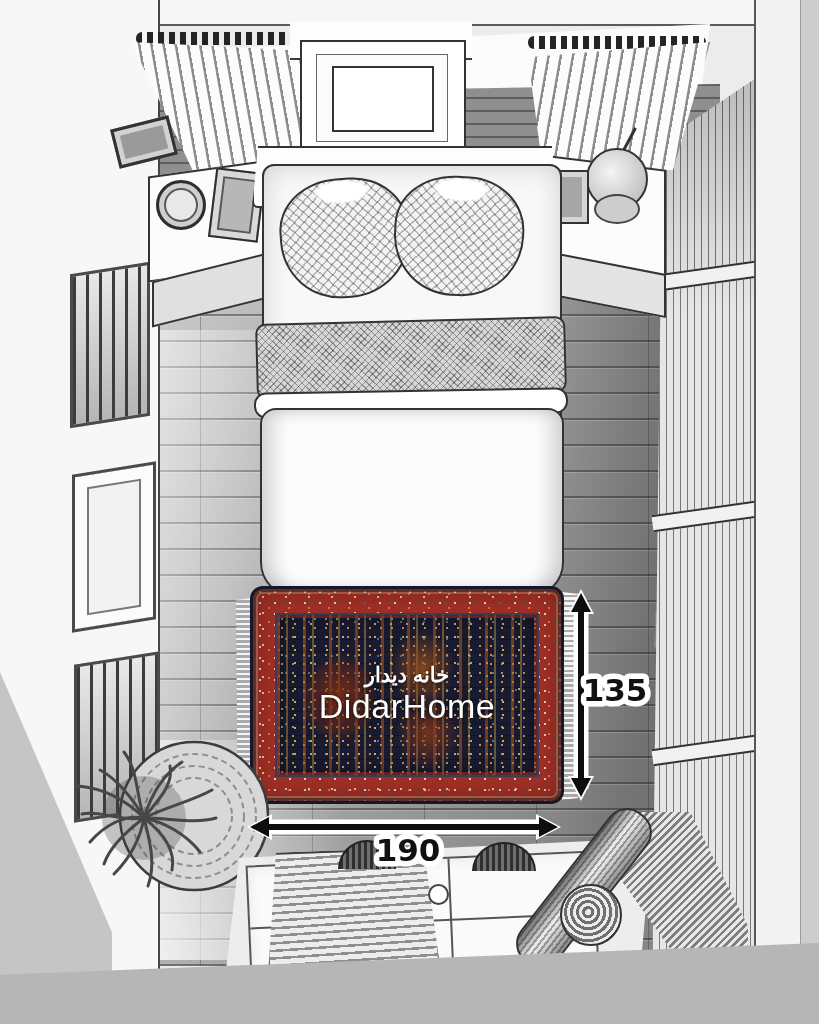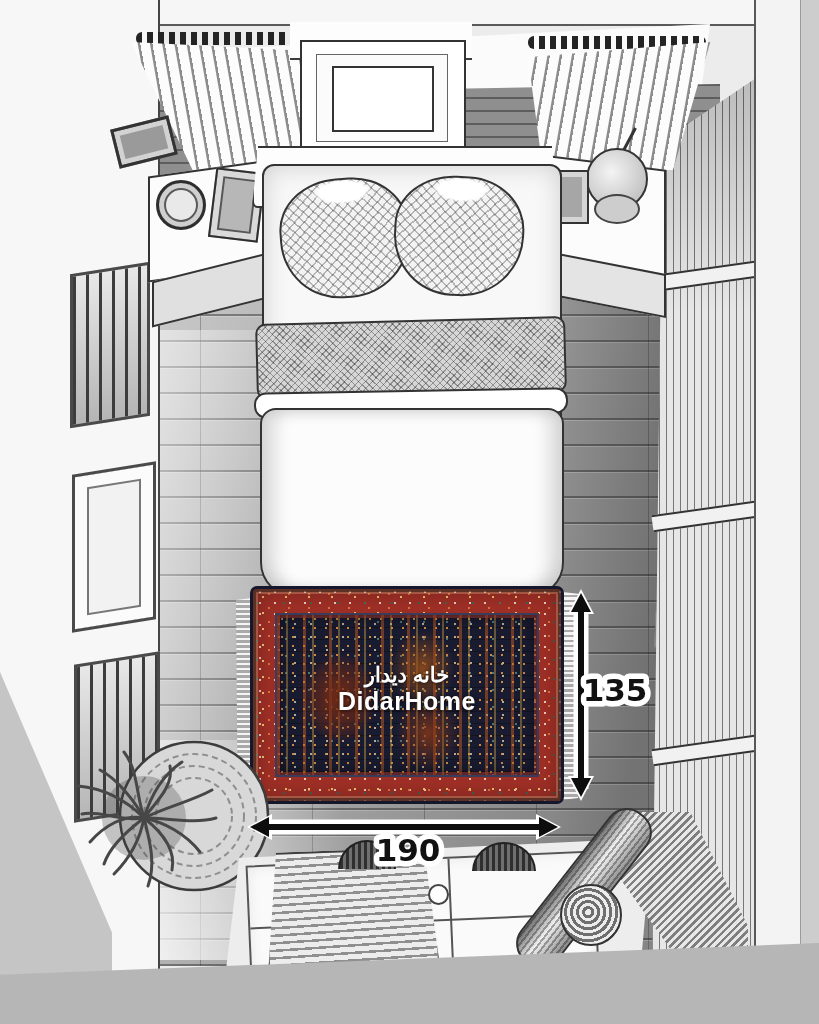--- a/index.html
+++ b/index.html
@@ -112,21 +112,21 @@
   .sheet-fold{left:254px;top:390px;width:310px;height:22px;background:#ffffff;border:2px solid #333;border-radius:12px;transform:rotate(-1deg);}
   .duvet{left:260px;top:408px;width:300px;height:186px;background:#fcfcfc;border:2px solid #333;
     border-radius:16px 16px 36px 36px;
     box-shadow:inset 14px 0 16px rgba(0,0,0,.12), inset -14px 0 16px rgba(0,0,0,.12), inset 0 -10px 14px rgba(0,0,0,.08);}
 
   
   .rug-fringe{background:repeating-linear-gradient(180deg,#f5f5f5 0 2.5px,#a9a9a9 2.5px 5px);}
   .fringe-left{left:236px;top:598px;width:16px;height:196px;clip-path:polygon(0 1%,100% 0,100% 100%,10% 99%);}
   .fringe-right{left:562px;top:592px;width:18px;height:208px;clip-path:polygon(0 0,100% 1%,90% 99%,0 100%);}
   .rug{left:250px;top:586px;width:314px;height:218px;box-sizing:border-box;padding:24px 22px;
-    background-color:#9e2f26;border:3px solid #15172c;border-radius:7px;
+    background-color:#9e2f26;border:3px solid #15172c;border-radius:13px;
     background-image:
       radial-gradient(circle 2.5px at 10px 8px, rgba(240,205,110,.95) 50%, transparent 62%),
       radial-gradient(circle 2px at 4px 14px, rgba(46,104,92,.9) 50%, transparent 64%),
       radial-gradient(circle 2.5px at 16px 5px, rgba(226,120,60,.9) 50%, transparent 62%),
       radial-gradient(circle 1.8px at 7px 3px, rgba(250,240,220,.8) 50%, transparent 64%);
     background-size:23px 16px,27px 19px,20px 14px,15px 11px;
     box-shadow:inset 0 0 0 3px rgba(25,10,8,.5), inset 0 0 0 5px rgba(235,210,160,.28), inset 0 0 22px rgba(0,0,0,.35);}
   .rug-field{position:relative;width:100%;height:100%;box-sizing:border-box;
     background-color:#191b31;border:2px solid #3a3c5c;
     background-image:
@@ -136,21 +136,21 @@
       repeating-linear-gradient(90deg, rgba(196,92,34,.5) 0 3px, transparent 3px 9px, rgba(214,168,72,.42) 9px 11px, transparent 11px 26px),
       radial-gradient(circle 1.7px at 5px 4px, rgba(233,158,66,.85) 50%, transparent 62%),
       radial-gradient(circle 1.9px at 9px 7px, rgba(96,158,146,.7) 50%, transparent 62%),
       radial-gradient(circle 1.4px at 2px 9px, rgba(242,226,188,.75) 50%, transparent 64%),
       repeating-linear-gradient(180deg, rgba(0,0,0,.28) 0 1px, transparent 1px 12px);
     background-size:auto,auto,auto,100% 100%,11px 9px,23px 17px,16px 13px,100% 100%;
     box-shadow:inset 0 0 0 3px rgba(180,60,45,.45), inset 0 0 18px rgba(0,0,0,.5);}
   .watermark{position:absolute;left:0;right:0;top:30%;text-align:center;color:#fff;
     text-shadow:0 1px 4px rgba(0,0,0,.6),0 0 2px rgba(0,0,0,.45);line-height:1.15;}
   .wm-fa{font-size:21px;font-weight:600;}
-  .wm-en{font-size:25px;font-weight:bold;letter-spacing:.5px;}
+  .wm-en{font-size:34px;font-weight:normal;letter-spacing:.5px;}
 
   
   .plant-svg{left:52px;top:726px;width:232px;height:202px;}
 
   
   .door-frame{left:222px;top:838px;width:430px;height:166px;background:#ededed;
     clip-path:polygon(4% 12%,100% 0,97% 88%,0 100%);box-shadow:inset 0 0 0 2px #555;}
   .door-slab{left:248px;top:858px;width:345px;height:116px;background:#fafafa;border:2px solid #555;
     transform:rotate(-2.5deg);box-shadow:inset 0 0 14px rgba(0,0,0,.08);}
   .door-crossbar{position:absolute;left:0;top:52%;width:100%;height:2px;background:#555;}

